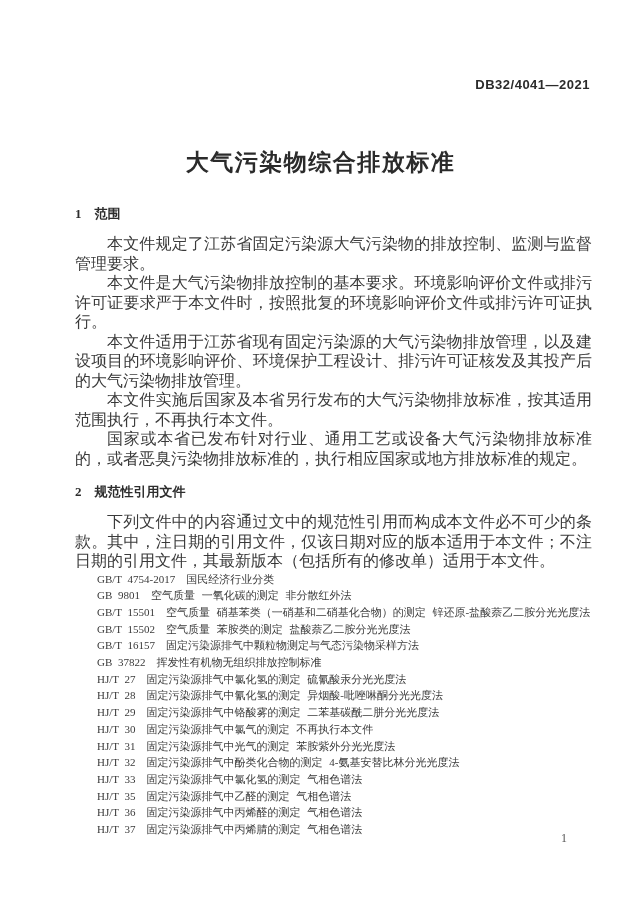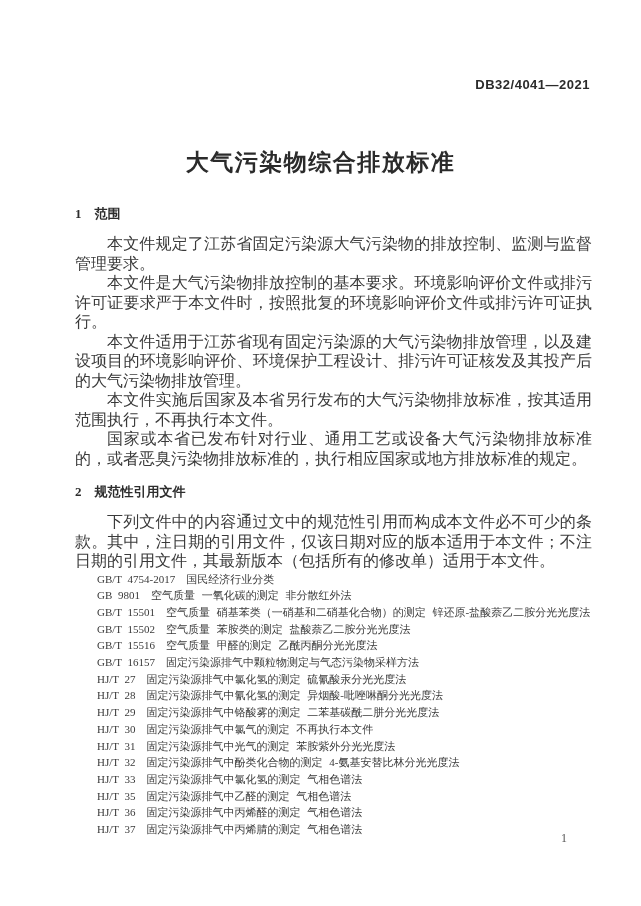--- a/index.html
+++ b/index.html
@@ -89,22 +89,22 @@
       <p class="para">本文件是大气污染物排放控制的基本要求。环境影响评价文件或排污许可证要求严于本文件时，按照批复的环境影响评价文件或排污许可证执行。</p>
       <p class="para">本文件适用于江苏省现有固定污染源的大气污染物排放管理，以及建设项目的环境影响评价、环境保护工程设计、排污许可证核发及其投产后的大气污染物排放管理。</p>
       <p class="para">本文件实施后国家及本省另行发布的大气污染物排放标准，按其适用范围执行，不再执行本文件。</p>
       <p class="para">国家或本省已发布针对行业、通用工艺或设备大气污染物排放标准的，或者恶臭污染物排放标准的，执行相应国家或地方排放标准的规定。</p>
       <div class="sec-heading"><span class="sec-num">2</span><span class="sec-label">规范性引用文件</span></div>
       <p class="para">下列文件中的内容通过文中的规范性引用而构成本文件必不可少的条款。其中，注日期的引用文件，仅该日期对应的版本适用于本文件；不注日期的引用文件，其最新版本（包括所有的修改单）适用于本文件。</p>
       <div class="ref-line"><span class="ref-code">GB/T 4754-2017</span><span class="ref-title">国民经济行业分类</span></div>
       <div class="ref-line"><span class="ref-code">GB 9801</span><span class="ref-title">空气质量 一氧化碳的测定 非分散红外法</span></div>
       <div class="ref-line"><span class="ref-code">GB/T 15501</span><span class="ref-title">空气质量 硝基苯类（一硝基和二硝基化合物）的测定 锌还原-盐酸萘乙二胺分光光度法</span></div>
       <div class="ref-line"><span class="ref-code">GB/T 15502</span><span class="ref-title">空气质量 苯胺类的测定 盐酸萘乙二胺分光光度法</span></div>
-      <div class="ref-line"><span class="ref-code">GB/T 15516</span><span class="ref-title">空气质量 甲醛的测定 乙酰丙酮分光光度法</span></div>
       <div class="ref-line"><span class="ref-code">GB/T 16157</span><span class="ref-title">固定污染源排气中颗粒物测定与气态污染物采样方法</span></div>
+      <div class="ref-line"><span class="ref-code">GB 37822</span><span class="ref-title">挥发性有机物无组织排放控制标准</span></div>
       <div class="ref-line"><span class="ref-code">HJ/T 27</span><span class="ref-title">固定污染源排气中氯化氢的测定 硫氰酸汞分光光度法</span></div>
       <div class="ref-line"><span class="ref-code">HJ/T 28</span><span class="ref-title">固定污染源排气中氰化氢的测定 异烟酸-吡唑啉酮分光光度法</span></div>
       <div class="ref-line"><span class="ref-code">HJ/T 29</span><span class="ref-title">固定污染源排气中铬酸雾的测定 二苯基碳酰二肼分光光度法</span></div>
       <div class="ref-line"><span class="ref-code">HJ/T 30</span><span class="ref-title">固定污染源排气中氯气的测定 不再执行本文件</span></div>
       <div class="ref-line"><span class="ref-code">HJ/T 31</span><span class="ref-title">固定污染源排气中光气的测定 苯胺紫外分光光度法</span></div>
       <div class="ref-line"><span class="ref-code">HJ/T 32</span><span class="ref-title">固定污染源排气中酚类化合物的测定 4-氨基安替比林分光光度法</span></div>
       <div class="ref-line"><span class="ref-code">HJ/T 33</span><span class="ref-title">固定污染源排气中氯化氢的测定 气相色谱法</span></div>
       <div class="ref-line"><span class="ref-code">HJ/T 35</span><span class="ref-title">固定污染源排气中乙醛的测定 气相色谱法</span></div>
       <div class="ref-line"><span class="ref-code">HJ/T 36</span><span class="ref-title">固定污染源排气中丙烯醛的测定 气相色谱法</span></div>
       <div class="ref-line"><span class="ref-code">HJ/T 37</span><span class="ref-title">固定污染源排气中丙烯腈的测定 气相色谱法</span></div>

